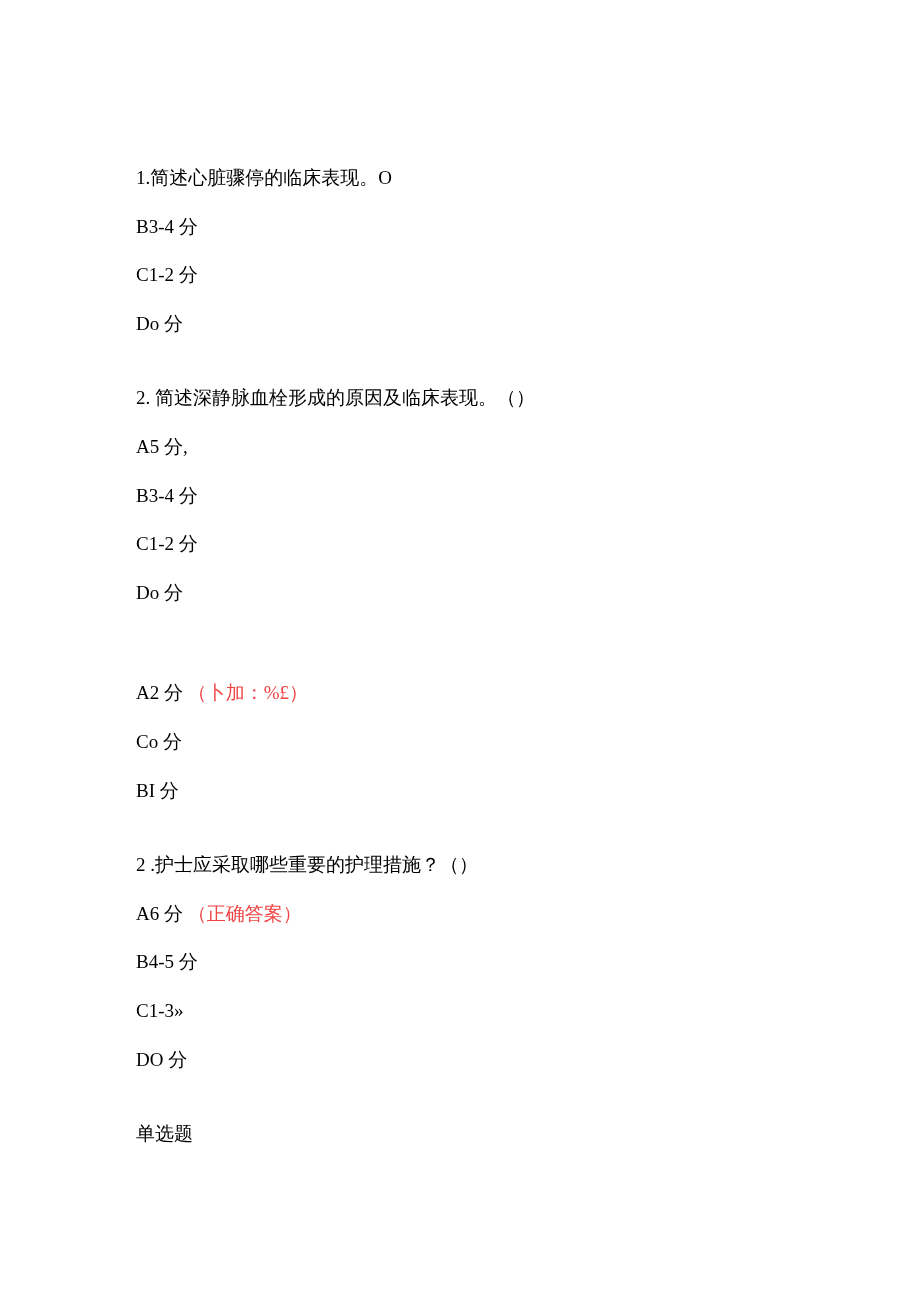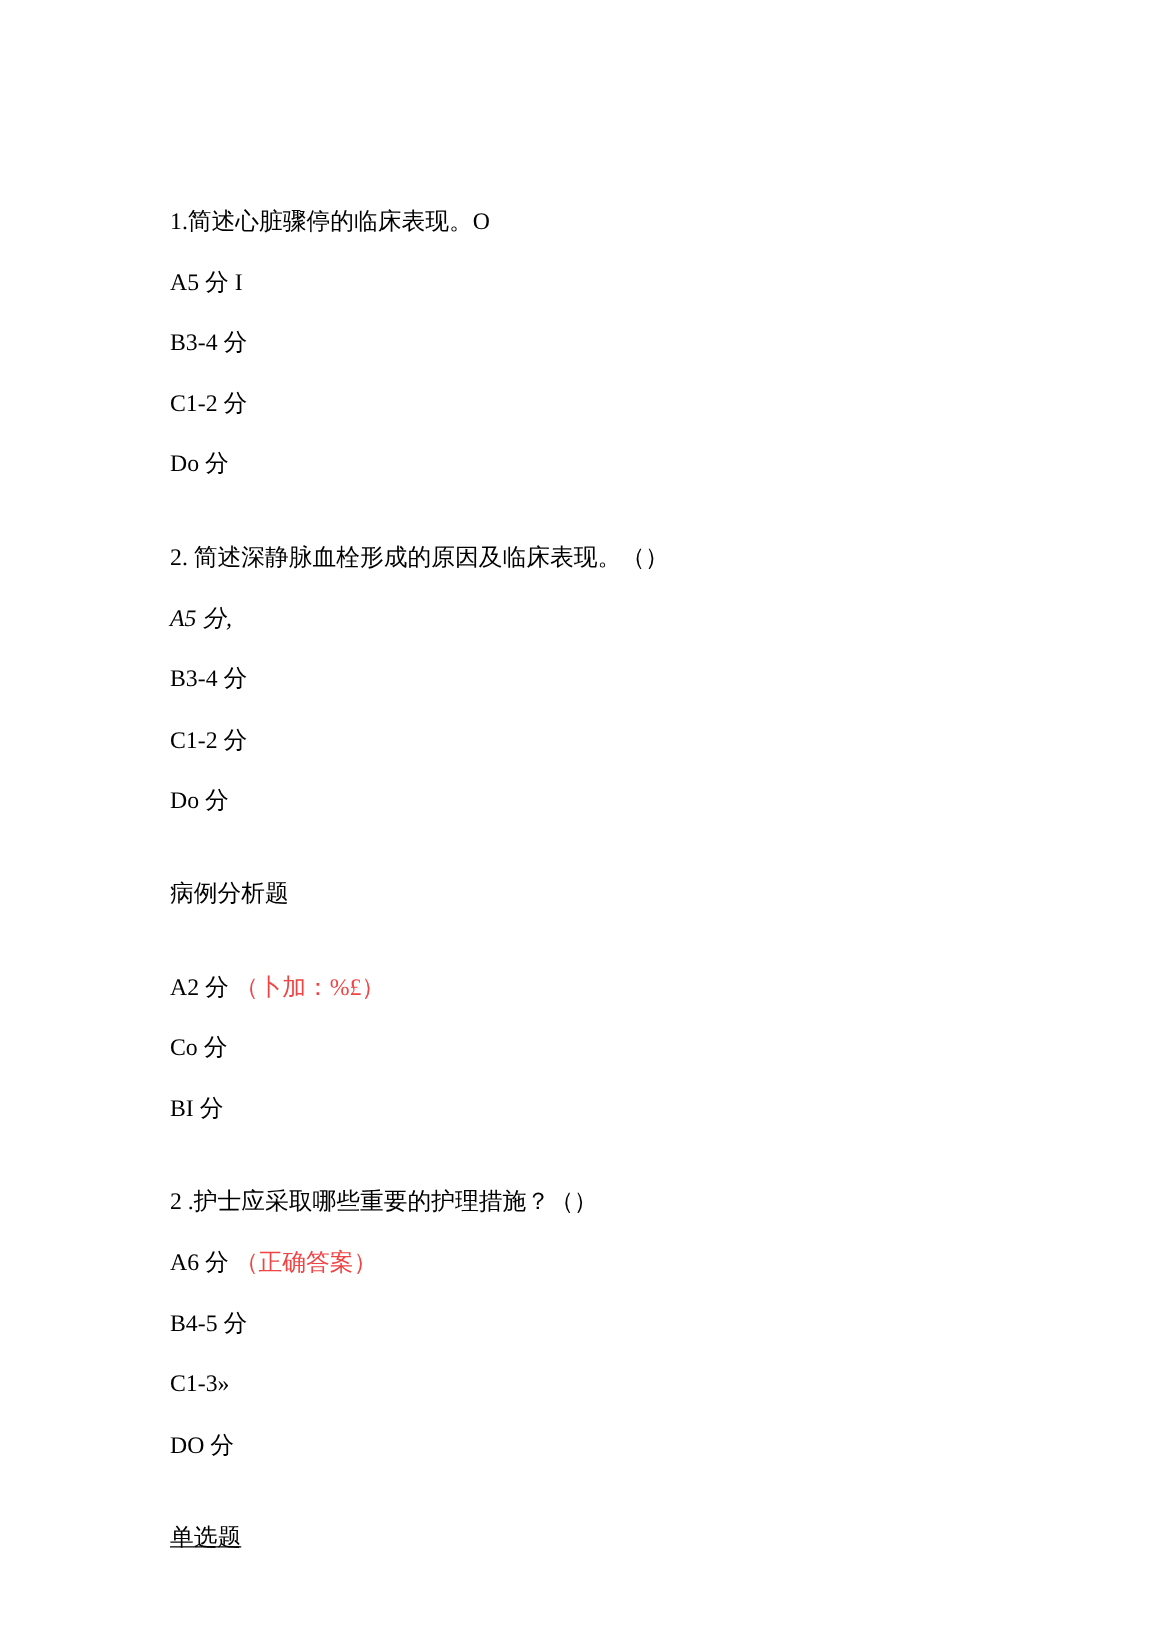--- a/index.html
+++ b/index.html
@@ -13,54 +13,50 @@
     font-family: "Times New Roman", "SimSun", serif;
     font-size: 19px;
     color: #000000;
     line-height: 1.4;
   }
   .line {
     margin-bottom: 22px;
   }
   .line:last-child {
     margin-bottom: 0;
-    text-decoration: underline;
   }
   .block-gap {
     height: 26px;
   }
   .annotation {
     color: #ef4444;
   }
   .italic {
-    font-style: italic;
   }
 </style>
 </head>
 <body>
 
 <div class="page">
 
   <div class="line">1.简述心脏骤停的临床表现。O</div>
-  <div class="line">A5 分 I</div>
   <div class="line">B3-4 分</div>
   <div class="line">C1-2 分</div>
   <div class="line">Do 分</div>
 
   <div class="block-gap"></div>
 
   <div class="line">2. 简述深静脉血栓形成的原因及临床表现。（）</div>
   <div class="line italic">A5 分,</div>
   <div class="line">B3-4 分</div>
   <div class="line">C1-2 分</div>
   <div class="line">Do 分</div>
 
   <div class="block-gap"></div>
 
-  <div class="line">病例分析题</div>
 
   <div class="block-gap"></div>
 
   <div class="line">
     <span>A2 分</span>
     <span class="annotation">（卜加：%£）</span>
   </div>
   <div class="line">Co 分</div>
   <div class="line">BI 分</div>
 

